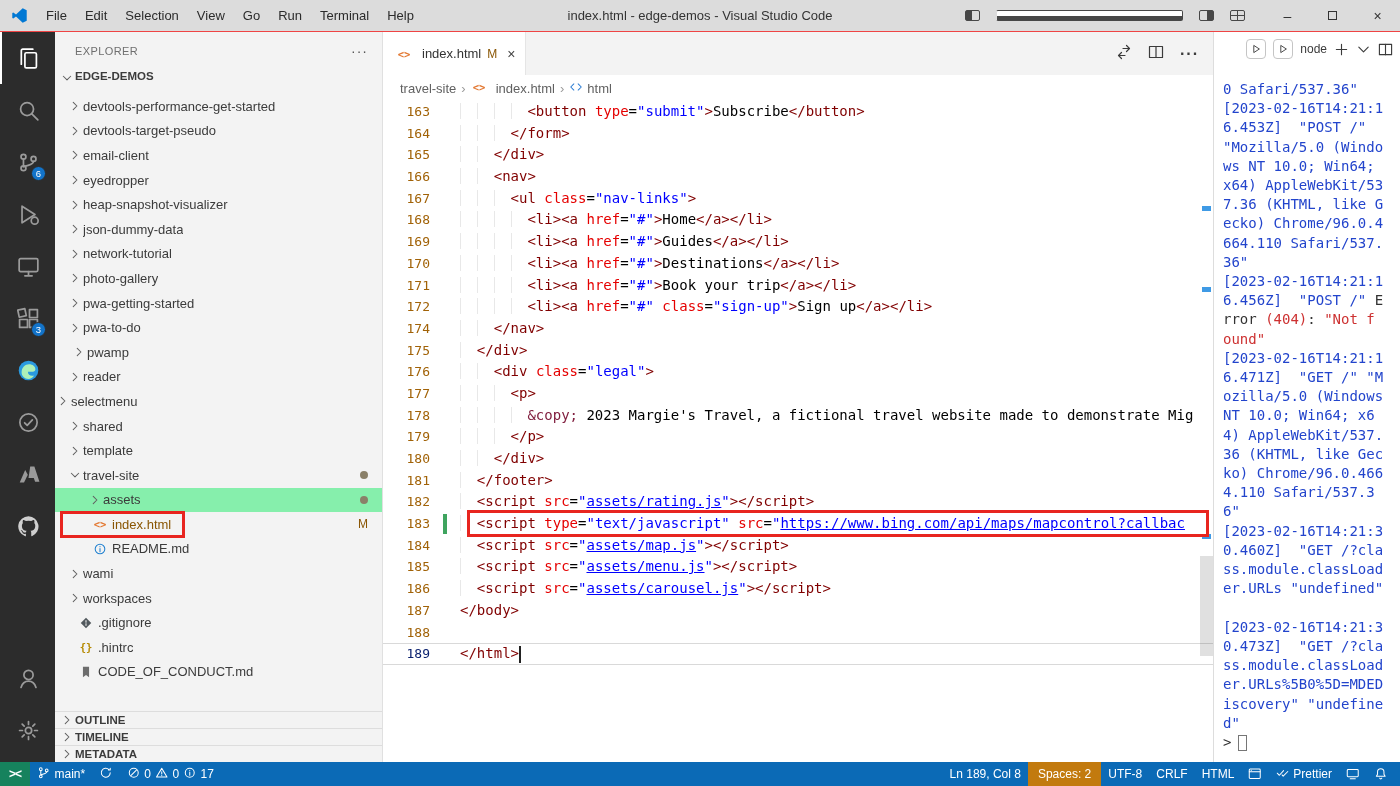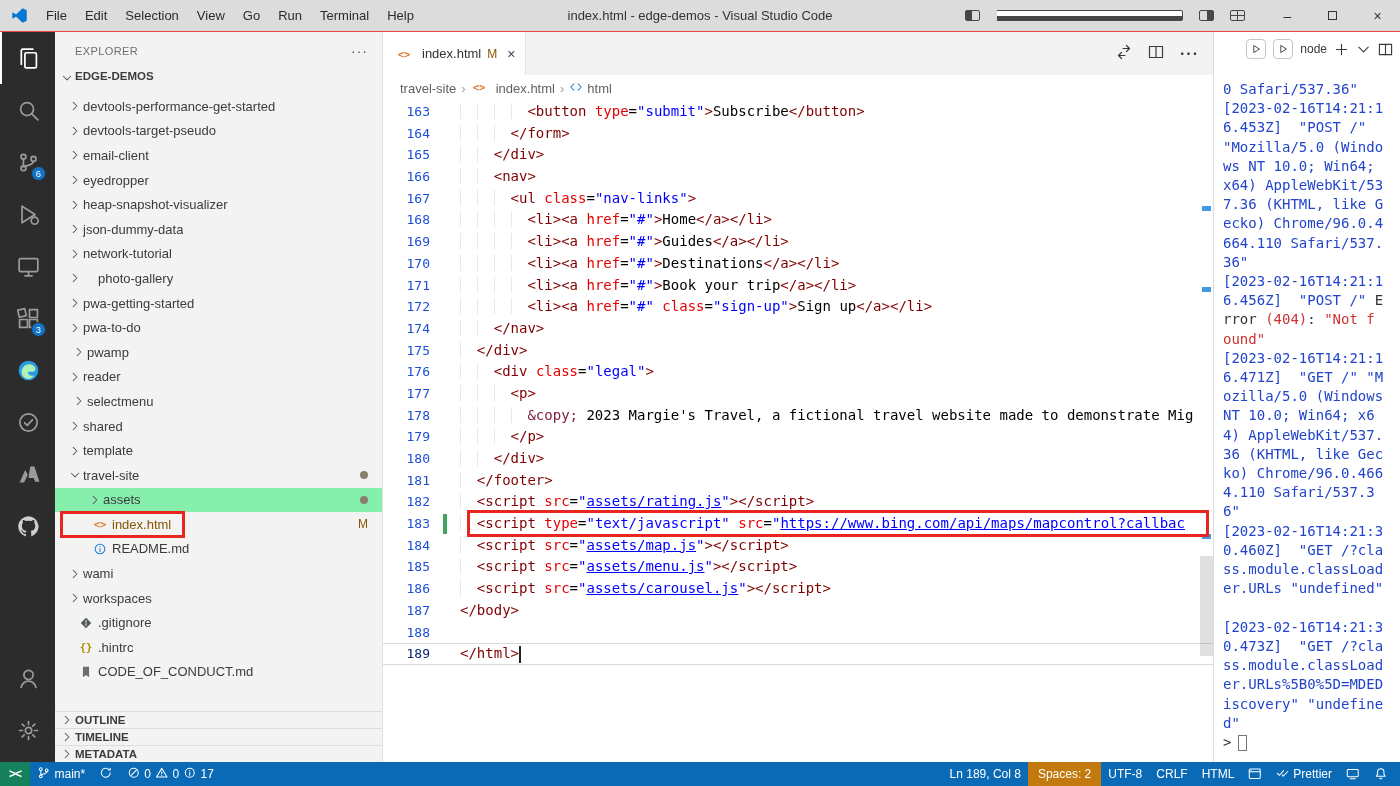--- a/index.html
+++ b/index.html
@@ -85,21 +85,21 @@
   .breadcrumbs { flex:0 0 26px; display:flex; align-items:center; gap:5px; font-size:13px; color:#616161;
                  padding-left:17px; background:#fff; }
   .crumb { display:flex; align-items:center; gap:4px; cursor:pointer; }
   .crumb svg, .crumb .html-glyph { width:14px; height:14px; }
   .crumb-sep { color:#9a9a9a; }
 
   .code-area { flex:1; position:relative; overflow:hidden; font-family:"DejaVu Sans Mono",monospace;
                font-size:14px; }
   .code-line { display:flex; height:21.7px; line-height:21.7px; position:relative; }
   .code-line.current { box-shadow:inset 0 1px 0 #d9d9d9, inset 0 -1px 0 #d9d9d9; }
-  .gutter { flex:0 0 77px; padding-right:30px; text-align:right; color:#1d4ed8; font-size:13px;
+  .gutter { flex:0 0 77px; padding-right:30px; text-align:right; color:#a16207; font-size:13px;
             position:relative; cursor:pointer; }
   .gutter.active { color:#0b216f; }
   .change-bar { position:absolute; left:60px; top:1px; bottom:1px; width:4px; background:#3fa45f; }
   .code-text { white-space:pre; }
   .ind { background-image:repeating-linear-gradient(to right,#e8e8e8 0 1px,transparent 1px 16.87px); }
   .tk-tag{ color:#800000; } .tk-attr{ color:#e50000; } .tk-str{ color:#0000ff; }
   .tk-link{ color:#0000ff; text-decoration:underline; } .tk-text{ color:#000; } .tk-ent{ color:#811f3f; }
   .cursor-caret { display:inline-block; width:2px; height:17px; background:#222; vertical-align:middle;
                   margin-left:0px; }
   .line-annotation { position:absolute; left:84px; right:4px; top:-3px; height:27px;
@@ -328,21 +328,21 @@
             <span class="tree-label">json-dummy-data</span>
           </div>
           <div class="tree-row" style="padding-left: 12px;">
             <span class="twisty">
               <svg viewBox="0 0 16 16">
                 <path d="M6 3.8l4.2 4.2L6 12.2"></path>
               </svg>
             </span>
             <span class="tree-label">network-tutorial</span>
           </div>
-          <div class="tree-row" style="padding-left: 12px; gap: 15px;">
+          <div class="tree-row" style="padding-left: 12px;">
             <span class="twisty">
               <svg viewBox="0 0 16 16">
                 <path d="M6 3.8l4.2 4.2L6 12.2"></path>
               </svg>
             </span>
             <span class="tree-label">photo-gallery</span>
           </div>
           <div class="tree-row" style="padding-left: 12px;">
             <span class="twisty">
               <svg viewBox="0 0 16 16">
@@ -368,21 +368,21 @@
             <span class="tree-label">pwamp</span>
           </div>
           <div class="tree-row" style="padding-left: 12px;">
             <span class="twisty">
               <svg viewBox="0 0 16 16">
                 <path d="M6 3.8l4.2 4.2L6 12.2"></path>
               </svg>
             </span>
             <span class="tree-label">reader</span>
           </div>
-          <div class="tree-row" style="padding-left: 16px; align-items: center;">
+          <div class="tree-row" style="padding-left: 0; align-items: center;">
             <span class="twisty">
               <svg viewBox="0 0 16 16">
                 <path d="M6 3.8l4.2 4.2L6 12.2"></path>
               </svg>
             </span>
             <span class="tree-label">selectmenu</span>
           </div>
           <div class="tree-row" style="padding-left: 12px;">
             <span class="twisty">
               <svg viewBox="0 0 16 16">

